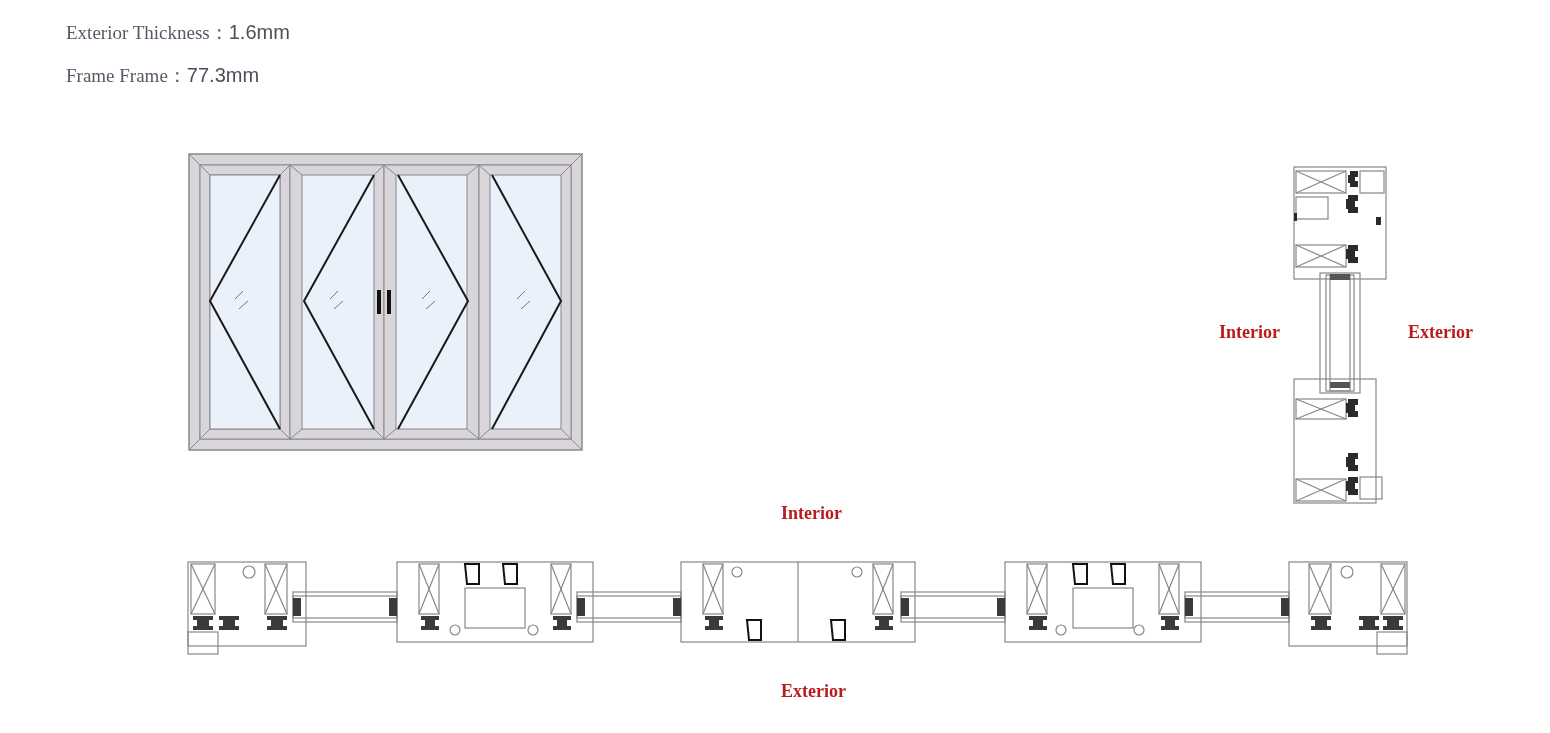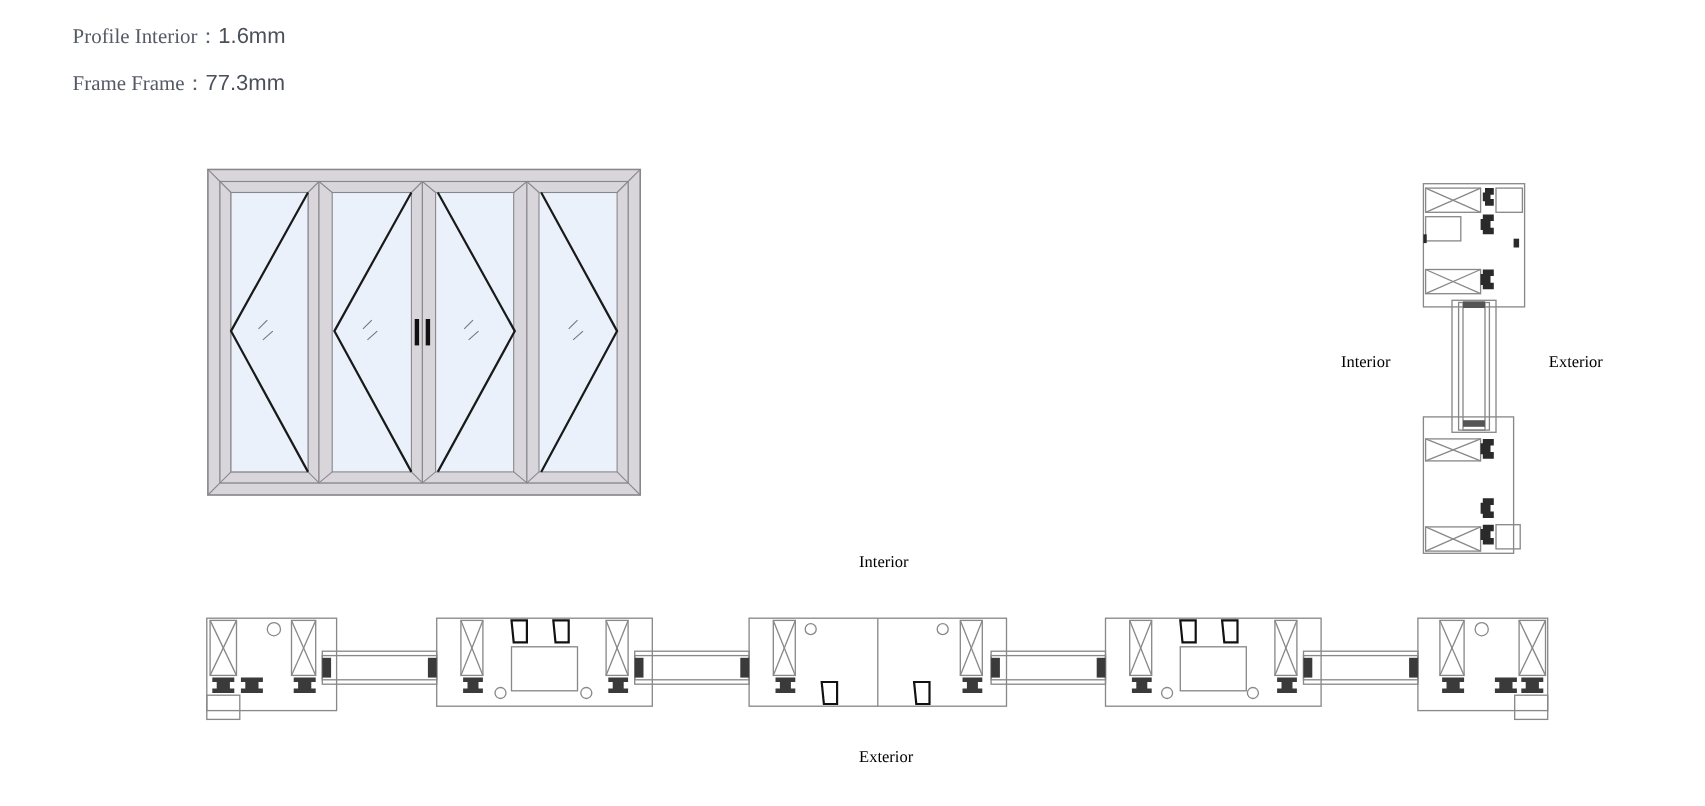--- a/index.html
+++ b/index.html
@@ -1,26 +1,26 @@
 <!DOCTYPE html>
 <html><head>
 <meta charset="utf-8">
 <style>
   html, body { margin:0; padding:0; background:#ffffff; }
   body { width:1550px; height:733px; position:relative; overflow:hidden; }
   .spec { position:absolute; left:66px; color:#555a66; font-family:"Liberation Serif", serif; font-size:19px; white-space:nowrap; }
   .spec .val { font-family:"Liberation Sans", sans-serif; font-size:20px; color:#4a4f5a; }
-  .lbl { position:absolute; color:#000000; font-family:"Liberation Serif", serif; font-size:15px; white-space:nowrap; }
+  .lbl { position:absolute; color:#b91c1c; font-family:"Liberation Serif", serif; font-size:18px; white-space:nowrap;font-weight:bold; }
   svg { position:absolute; }
 </style>
 </head>
 <body>
 
 <div class="spec" style="top:20px;">
-  <span>Profile Interior：</span><span class="val">1.6mm</span>
+  <span>Exterior Thickness：</span><span class="val">1.6mm</span>
 </div>
 <div class="spec" style="top:63px;">
   <span>Frame Frame：</span><span class="val">77.3mm</span>
 </div>
 
 <svg style="left:188px; top:153px;" width="396" height="299" viewBox="0 0 396 299">
   <rect x="1" y="1" width="393" height="296" fill="#d9d6db" stroke="#8a878c" stroke-width="1.5"></rect>
   <line x1="1" y1="1" x2="12" y2="12" stroke="#8a878c"></line>
   <line x1="394" y1="1" x2="383" y2="12" stroke="#8a878c"></line>
   <line x1="1" y1="297" x2="12" y2="286" stroke="#8a878c"></line>

